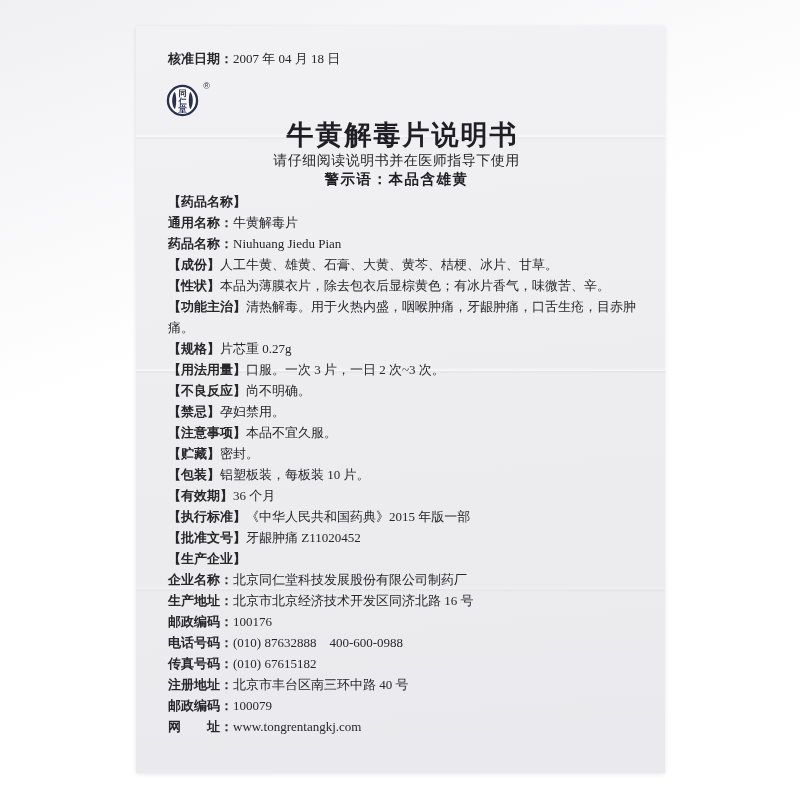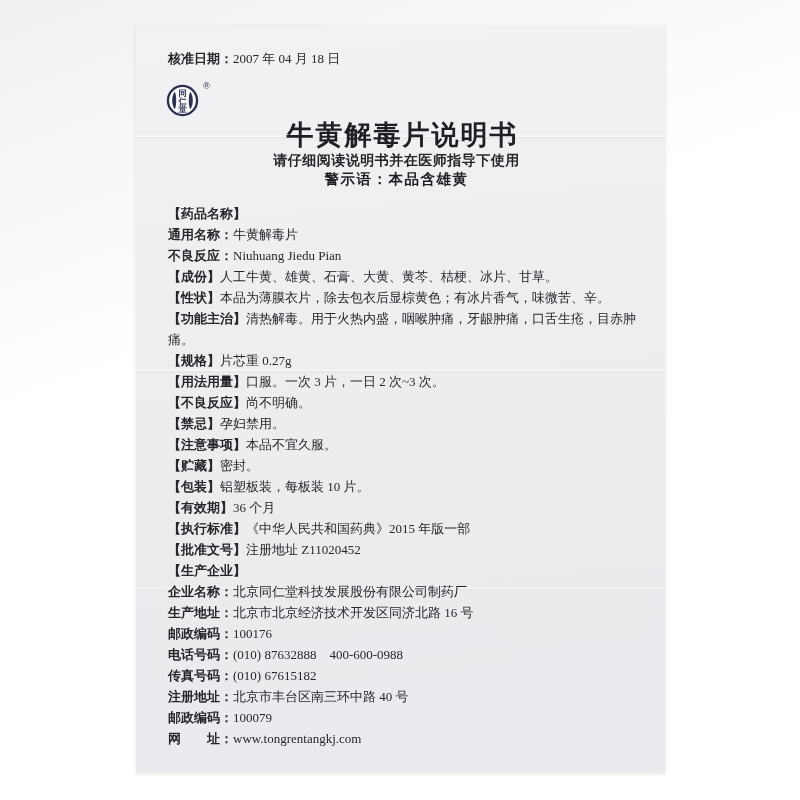--- a/index.html
+++ b/index.html
@@ -31,31 +31,30 @@
     position: absolute; top: -3px; right: 0; font-size: 9px; color: #2a3050;
     font-family: "Liberation Sans", sans-serif;
   }
   .title {
     position: absolute; top: 91px; left: 12px; right: 8px; text-align: center;
     font-size: 27px; font-weight: bold; letter-spacing: 2px; color: #1e1e24;
     white-space: nowrap;
   }
   .subtitle {
     position: absolute; top: 126px; left: 0; right: 8px; text-align: center;
-    font-size: 14px; font-weight: bold; letter-spacing: 0.5px; color: #26262b;
+    font-size: 14px; font-weight: normal; letter-spacing: 0.5px; color: #26262b;
   }
   .warning {
     position: absolute; top: 144px; left: 0; right: 8px; text-align: center;
     font-size: 14.5px; font-weight: bold; letter-spacing: 1.5px; color: #1e1e24;
   }
   .body-lines {
     position: absolute; top: 165px; left: 32px; width: 473px;
     font-size: 13px; line-height: 21px; color: #26262b;
     word-break: break-all;
-    margin-top: 12px;
   }
   .body-lines .lbl { font-weight: bold; }
   .body-lines .val { font-weight: normal; }
 </style>
 </head>
 <body>
 
 <div class="paper">
   <div class="crease c1"></div>
   <div class="crease c2"></div>
@@ -77,34 +76,34 @@
     <span class="reg">®</span>
   </div>
 
   <div class="title">牛黄解毒片说明书</div>
   <div class="subtitle">请仔细阅读说明书并在医师指导下使用</div>
   <div class="warning">警示语：本品含雄黄</div>
 
   <div class="body-lines">
       <div class="line"><span class="lbl">【药品名称】</span><span class="val"></span></div>
       <div class="line"><span class="lbl">通用名称：</span><span class="val">牛黄解毒片</span></div>
-      <div class="line"><span class="lbl">不良反应：</span><span class="val">Niuhuang Jiedu Pian</span></div>
+      <div class="line"><span class="lbl">药品名称：</span><span class="val">Niuhuang Jiedu Pian</span></div>
       <div class="line"><span class="lbl">【成份】</span><span class="val">人工牛黄、雄黄、石膏、大黄、黄芩、桔梗、冰片、甘草。</span></div>
       <div class="line"><span class="lbl">【性状】</span><span class="val">本品为薄膜衣片，除去包衣后显棕黄色；有冰片香气，味微苦、辛。</span></div>
       <div class="line"><span class="lbl">【功能主治】</span><span class="val">清热解毒。用于火热内盛，咽喉肿痛，牙龈肿痛，口舌生疮，目赤肿痛。</span></div>
       <div class="line"><span class="lbl">【规格】</span><span class="val">片芯重 0.27g</span></div>
       <div class="line"><span class="lbl">【用法用量】</span><span class="val">口服。一次 3 片，一日 2 次~3 次。</span></div>
       <div class="line"><span class="lbl">【不良反应】</span><span class="val">尚不明确。</span></div>
       <div class="line"><span class="lbl">【禁忌】</span><span class="val">孕妇禁用。</span></div>
       <div class="line"><span class="lbl">【注意事项】</span><span class="val">本品不宜久服。</span></div>
       <div class="line"><span class="lbl">【贮藏】</span><span class="val">密封。</span></div>
       <div class="line"><span class="lbl">【包装】</span><span class="val">铝塑板装，每板装 10 片。</span></div>
       <div class="line"><span class="lbl">【有效期】</span><span class="val">36 个月</span></div>
       <div class="line"><span class="lbl">【执行标准】</span><span class="val">《中华人民共和国药典》2015 年版一部</span></div>
-      <div class="line"><span class="lbl">【批准文号】</span><span class="val">注册地址 Z11020452</span></div>
+      <div class="line"><span class="lbl">【批准文号】</span><span class="val">牙龈肿痛 Z11020452</span></div>
       <div class="line"><span class="lbl">【生产企业】</span><span class="val"></span></div>
       <div class="line"><span class="lbl">企业名称：</span><span class="val">北京同仁堂科技发展股份有限公司制药厂</span></div>
       <div class="line"><span class="lbl">生产地址：</span><span class="val">北京市北京经济技术开发区同济北路 16 号</span></div>
       <div class="line"><span class="lbl">邮政编码：</span><span class="val">100176</span></div>
       <div class="line"><span class="lbl">电话号码：</span><span class="val">(010) 87632888　400-600-0988</span></div>
       <div class="line"><span class="lbl">传真号码：</span><span class="val">(010) 67615182</span></div>
       <div class="line"><span class="lbl">注册地址：</span><span class="val">北京市丰台区南三环中路 40 号</span></div>
       <div class="line"><span class="lbl">邮政编码：</span><span class="val">100079</span></div>
       <div class="line"><span class="lbl">网　　址：</span><span class="val">www.tongrentangkj.com</span></div>
     </div>

